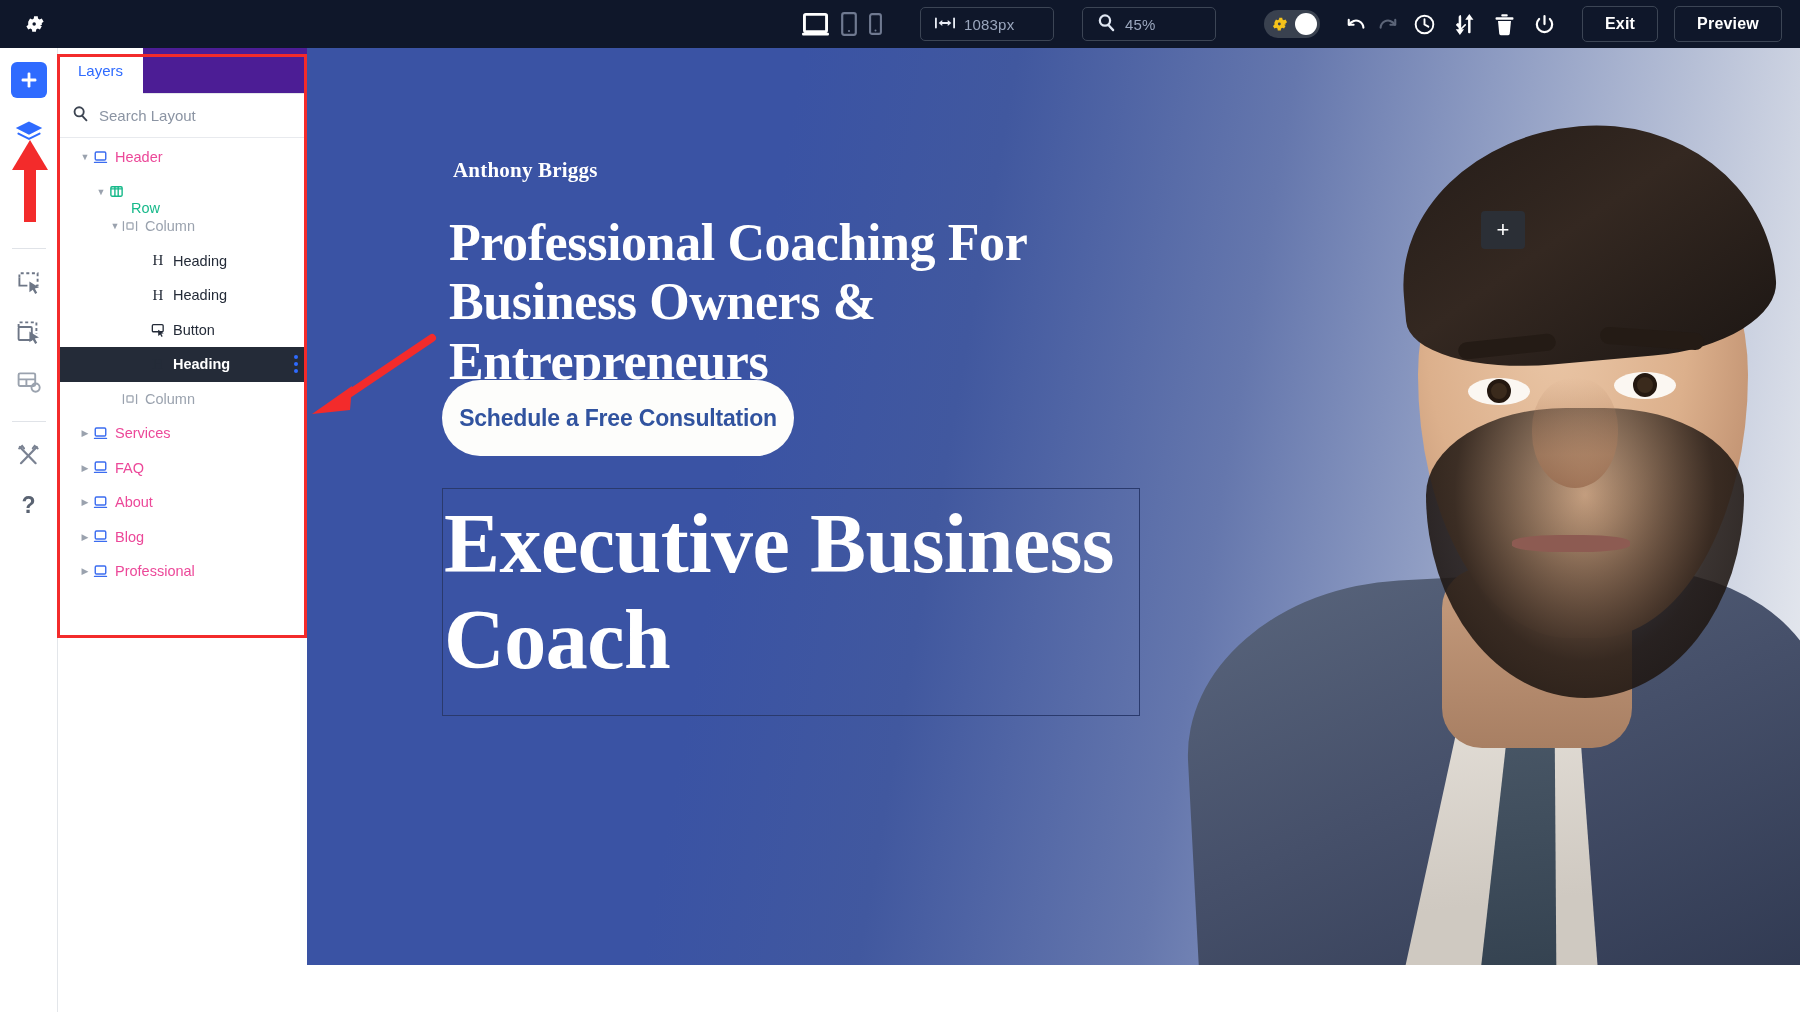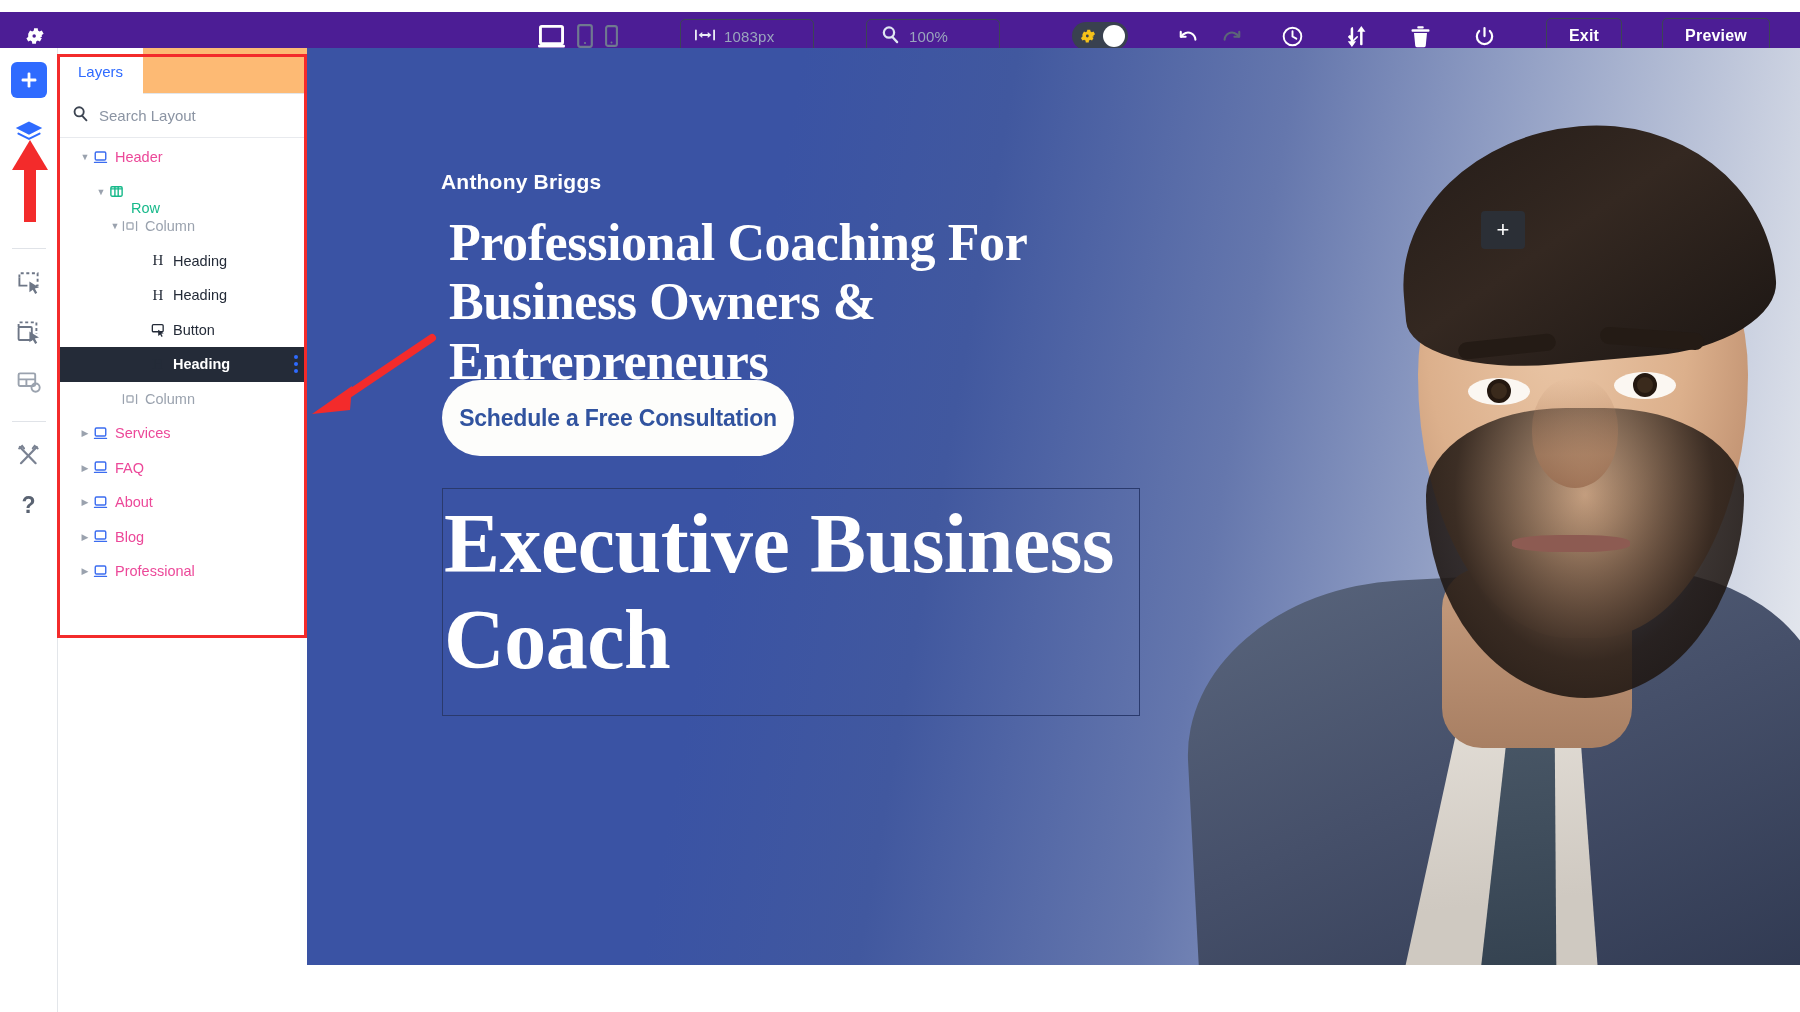--- a/index.html
+++ b/index.html
@@ -5,24 +5,24 @@
   * { box-sizing: border-box; margin: 0; padding: 0; }
   html, body {
     width: 1800px; height: 1012px;
     overflow: hidden;
     font-family: "Liberation Sans", sans-serif;
     background: #ffffff;
   }
 
   
   #topbar {
-    position: absolute; left: 0; top: 12px;
+    position: absolute; left: 0; top: 0;
     width: 1800px; height: 48px;
-    background: #4c1d95;
-    display: flex; align-items: center; gap: 12px;
+    background: #0f172a;
+    display: flex; align-items: center;
   }
   #topbar .gear-left {
     margin-left: 22px; width: 26px; height: 26px;
     display: flex; align-items: center; justify-content: center;
     cursor: pointer;
   }
   .tb-spacer { flex: 1 1 auto; }
 
   .device-group { display: flex; align-items: center; gap: 12px; }
   .dev-btn {
@@ -87,22 +87,22 @@
   }
   .rail-div { width: 34px; height: 1px; background: #e0e3e8; margin: 8px 0 14px; }
 
   
   #panel {
     position: absolute; left: 58px; top: 48px;
     width: 249px; height: 964px;
     background: #ffffff;
   }
   .panel-tabstrip {
-    height: 46px; background: #fdba74;
-    display: flex; align-items: flex-start;
+    height: 46px; background: #4c1d95;
+    display: flex; align-items: center;
     border-bottom: 1px solid #e3e6ea;
   }
   .panel-tab {
     height: 46px; padding: 0 20px;
     display: flex; align-items: center;
     font-size: 15px; color: #2f6bff; font-weight: normal;
     background: #ffffff; cursor: pointer;
   }
   .panel-search {
     height: 44px; display: flex; align-items: center;
@@ -243,23 +243,23 @@
     display: flex; align-items: center; justify-content: center;
     color: #fff; font-size: 22px; line-height: 1; cursor: pointer;
     z-index: 6;
   }
 
   .hero-wrap {
     position: absolute; left: 134px; top: 0; width: 780px; height: 917px;
     z-index: 4;
   }
   .hero-eyebrow {
-    position: absolute; top: 110px; left: 0;
+    position: absolute; top: 110px; left: 12px;
     color: #ffffff; font-size: 21px; font-weight: bold;
-    font-family: Liberation Sans, sans-serif; letter-spacing: .2px; margin-top: 12px;
+    font-family: Liberation Serif, serif; letter-spacing: .2px;
   }
   .hero-h1 {
     position: absolute; top: 165px; left: 0; width: 700px;
     color: #ffffff; font-size: 52px; line-height: 1.14;
     font-family: "Liberation Serif", serif; font-weight: bold;
     letter-spacing: -.4px;
     margin-left: 8px;
   }
   .hero-cta {
     position: absolute; top: 332px; left: 1px;
@@ -345,21 +345,21 @@
 
   <div style="width:28px"></div>
 
   <div class="tb-field">
     <span>
       <svg width="19" height="19" viewBox="0 0 20 20" fill="none" stroke="#dfe6f2" stroke-width="2.4">
         <circle cx="8.4" cy="8" r="5.4"></circle>
         <line x1="11.8" y1="12.4" x2="17" y2="18" stroke-linecap="round"></line>
       </svg>
     </span>
-    <span class="fv">100%</span>
+    <span class="fv">45%</span>
   </div>
 
   <div style="width:48px"></div>
 
   <div class="toggle-pill">
     <span class="sun">
       <svg width="18" height="18" viewBox="0 0 24 24" fill="#f5c21a">
         <path d="M19.4 13a7.6 7.6 0 0 0 0-2l2-1.5-2-3.4-2.4 1a7.3 7.3 0 0 0-1.7-1L15 3.5h-4l-.3 2.6a7.3 7.3 0 0 0-1.7 1l-2.4-1-2 3.4L4.6 11a7.6 7.6 0 0 0 0 2l-2 1.5 2 3.4 2.4-1c.5.4 1.1.8 1.7 1l.3 2.6h4l.3-2.6c.6-.2 1.2-.6 1.7-1l2.4 1 2-3.4-2-1.5zM13 12a1.9 1.9 0 1 1-3.8 0 1.9 1.9 0 0 1 3.8 0z"></path>
       </svg>
     </span>

